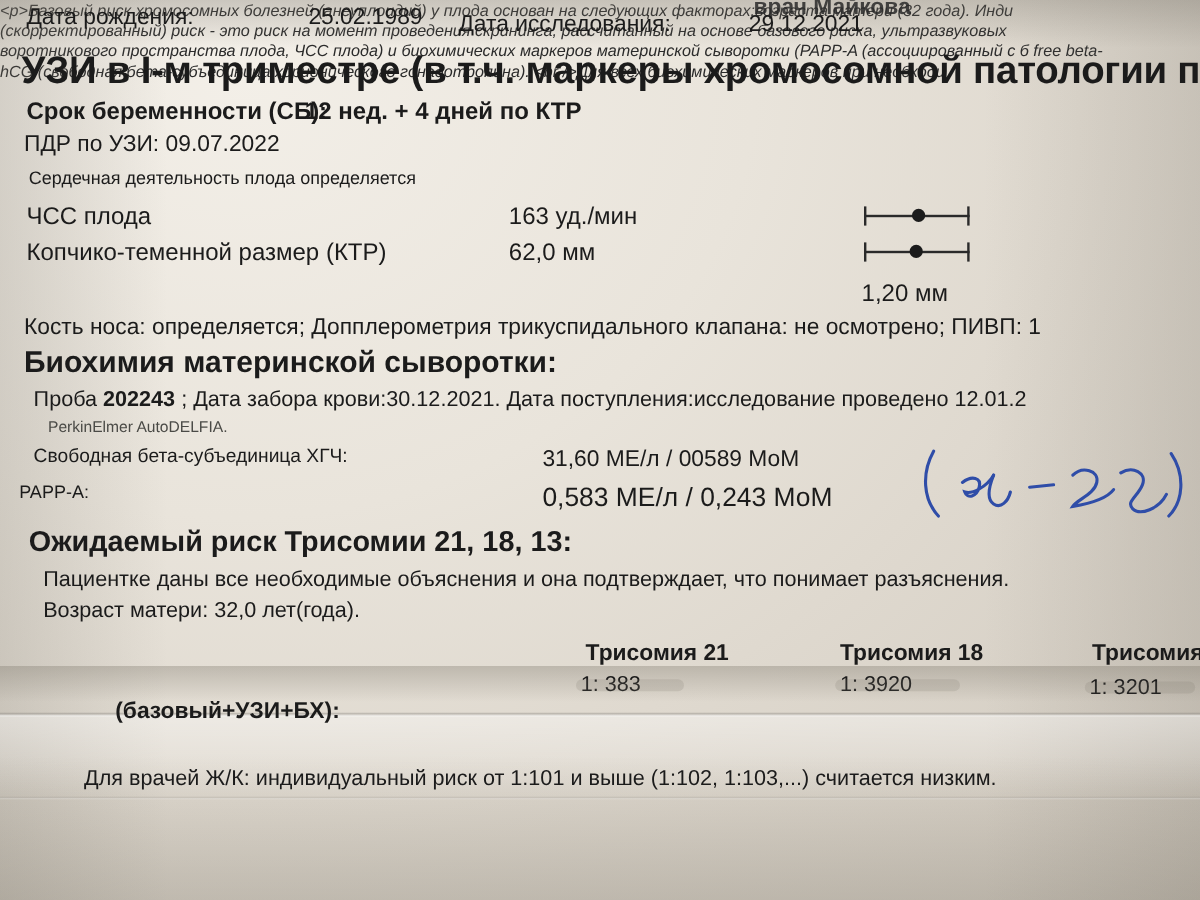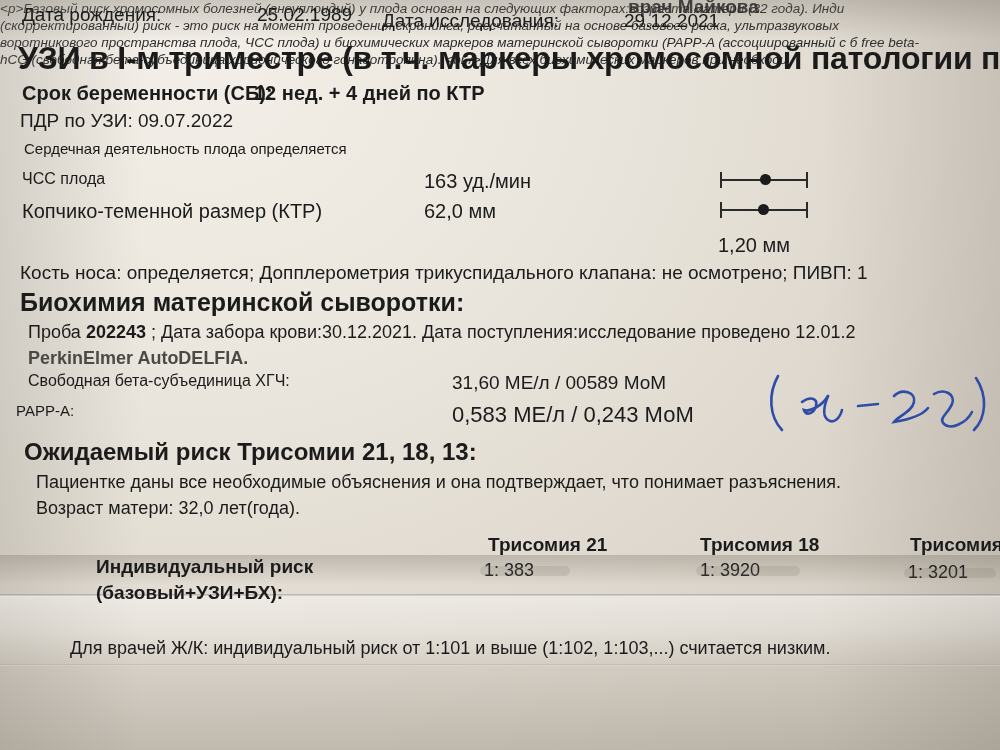--- a/index.html
+++ b/index.html
@@ -38,31 +38,31 @@
   #study-value{top:10px;left:624px;}
 
   #title-usg{top:40px;left:18px;font-size:32px;font-weight:bold;letter-spacing:-0.2px;}
 
   #term-label{top:82px;left:22px;font-size:20px;font-weight:bold;}
   #term-value{top:82px;left:254px;font-size:20px;font-weight:bold;}
 
   #pdr{top:110px;left:20px;font-size:19px;}
 
   #cardiac{top:140px;left:24px;font-size:15px;}
-  #hr-label{top:170px;left:22px;font-size:16px;}
+  #hr-label{top:170px;left:22px;font-size:20px;}
   #hr-value{top:170px;left:424px;font-size:20px;}
   #ktr-label{top:200px;left:22px;font-size:20px;}
   #ktr-value{top:200px;left:424px;font-size:20px;}
   #tvp-label{top:231px;left:26px;font-size:20px;}
   #tvp-value{top:234px;left:718px;font-size:20px;}
   #nose{top:262px;left:20px;font-size:19px;}
 
   #bio-title{top:288px;left:20px;font-size:25px;font-weight:bold;}
   #proba{top:322px;left:28px;font-size:18px;}
-  #perkin{top:348px;left:28px;font-size:18px;color:#4a4a46;font-weight:bold;}
+  #perkin{top:348px;left:40px;font-size:13px;color:#4a4a46;}
   #hcg-label{top:372px;left:28px;font-size:16px;}
   #hcg-value{top:372px;left:452px;font-size:19px;}
   #papp-label{top:402px;left:16px;font-size:15px;}
   #papp-value{top:402px;left:452px;font-size:22px;}
 
   #risk-title{top:438px;left:24px;font-size:24px;font-weight:bold;}
   #explain{top:472px;left:36px;font-size:18px;}
   #age{top:498px;left:36px;font-size:18px;}
 
   #th21{top:534px;left:488px;font-size:19px;font-weight:bold;}
@@ -182,21 +182,20 @@
   <div class="row" id="explain">Пациентке даны все необходимые объяснения и она подтверждает, что понимает разъяснения.</div>
   <div class="row" id="age">Возраст матери: 32,0 лет(года).</div>
 
   <div class="row" id="th21">Трисомия 21</div>
   <div class="row" id="th18">Трисомия 18</div>
   <div class="row" id="th13">Трисомия 13</div>
 
   <div id="crease"></div>
   <div id="crease2"></div>
 
-  <div class="row" id="ir-line1">Индивидуальный риск</div>
   <div class="row" id="ir-line2">(базовый+УЗИ+БХ):</div>
 
   <div class="row" id="v21">1: 383</div>
   <div class="row" id="v18">1: 3920</div>
   <div class="row" id="v13">1: 3201</div>
 
   <div class="smudge" style="top:566px;left:480px;width:90px;"></div>
   <div class="smudge" style="top:566px;left:696px;width:104px;"></div>
   <div class="smudge" style="top:568px;left:904px;width:92px;"></div>
 

